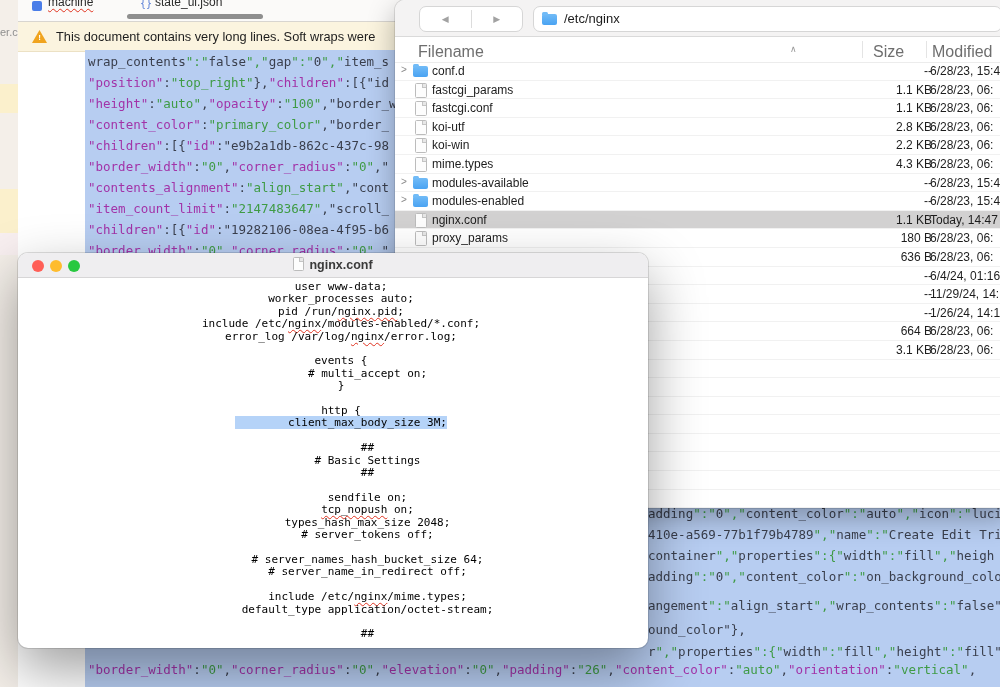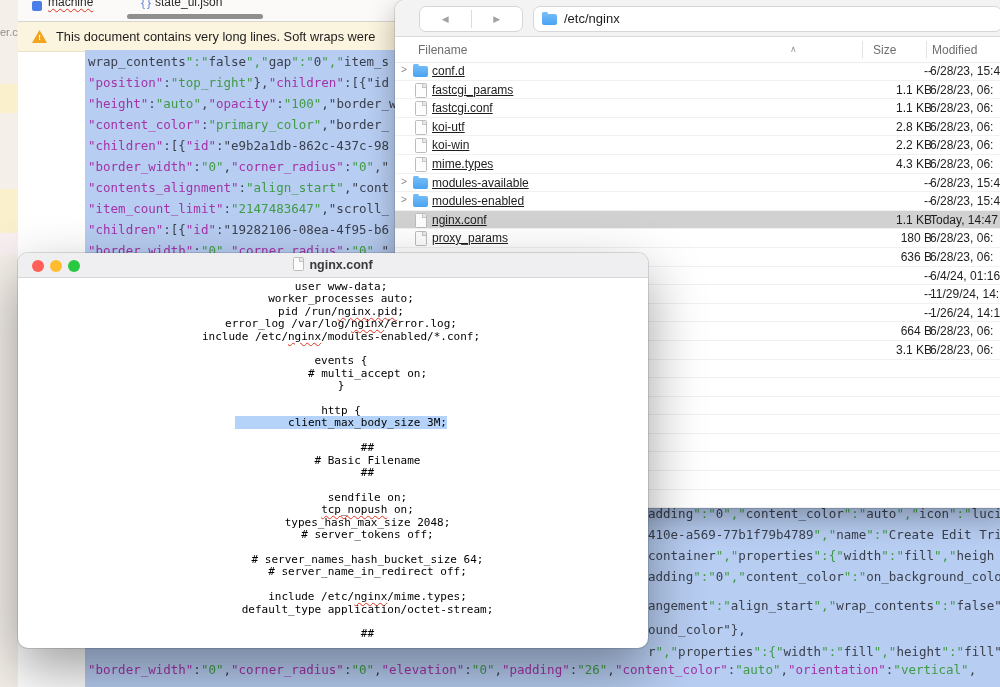--- a/index.html
+++ b/index.html
@@ -57,31 +57,31 @@
   .seg-btn{flex:1;display:flex;align-items:center;justify-content:center;font-size:9px;color:#a2a2a2;}
   .seg-divider{width:1px;background:#dcdcdc;margin:3px 0;}
   .path-field{position:absolute;left:138px;top:6px;right:8px;height:24px;background:#fff;
     border:1px solid #d6d6d6;border-radius:7px;}
   .path-text{position:absolute;left:30px;top:4px;font-size:13px;color:#1c1c1c;}
   .mini-folder{position:absolute;left:8px;top:7px;width:15px;height:11px;border-radius:1.5px 2px 2px 2px;
     background:linear-gradient(#71bbf7,#4aa3f2);}
   .mini-folder::before{content:"";position:absolute;top:-2px;left:0;width:6px;height:3px;background:#71bbf7;border-radius:1.5px 1.5px 0 0;}
 
   .finder-header{position:absolute;left:0;top:37px;right:0;height:25px;background:#fff;border-bottom:1px solid #ececec;}
-  .col-label{position:absolute;top:6px;font-size:12px;color:#6e6e6e;}
+  .col-label{position:absolute;top:6px;font-size:16px;color:#6e6e6e;}
   .col-filename{left:23px;} .col-size{left:478px;text-align:center;} .col-modified{left:537px;}
   .sort-chevron{position:absolute;left:395px;top:7px;font-size:9px;color:#9a9a9a;}
   .header-sep{position:absolute;top:4px;width:1px;height:17px;background:#e4e4e4;}
   .sep1{left:467px;} .sep2{left:531px;}
 
   .finder-rows{position:absolute;left:0;top:62px;right:0;bottom:0;overflow:hidden;}
   .frow{position:relative;height:18.6px;border-bottom:1px solid #f1f1f1;box-sizing:border-box;font-size:12px;color:#1d1d1d;}
   .frow.selected{background:#d2d1d1;}
   .frow .chev{position:absolute;left:6px;top:2px;font-size:10px;color:#8a8a8a;}
-  .frow .name{position:absolute;left:37px;top:2px;white-space:nowrap;text-decoration:underline;}
+  .frow .name{position:absolute;left:37px;top:2px;white-space:nowrap;}
   .frow .size{position:absolute;right:78px;top:2px;white-space:nowrap;}
   .frow .date{position:absolute;left:535px;top:2px;white-space:nowrap;}
   .icon-folder{position:absolute;left:18px;top:4px;width:15px;height:11px;border-radius:1.5px 2px 2px 2px;
     background:linear-gradient(#71bbf7,#4aa3f2);}
   .icon-folder::before{content:"";position:absolute;top:-2px;left:0;width:6px;height:3px;background:#71bbf7;border-radius:1.5px 1.5px 0 0;}
   .icon-file{position:absolute;left:20px;top:2px;width:10px;height:13px;background:#fdfdfd;
     border:1px solid #bcbcbc;border-radius:1.5px;}
   .icon-file::before{content:"";position:absolute;top:0;right:0;width:3px;height:3px;background:#e7e7e7;
     border-left:1px solid #c4c4c4;border-bottom:1px solid #c4c4c4;}
 
@@ -282,32 +282,32 @@
   <div class="viewer-titlebar">
     <div class="traffic t-red"></div>
     <div class="traffic t-yellow"></div>
     <div class="traffic t-green"></div>
     <div class="viewer-title"><span class="title-doc-icon"></span><span>nginx.conf</span></div>
   </div>
   <div class="viewer-content" id="viewer-content">
       <div class="conf-line">user www-data;</div>
       <div class="conf-line">worker_processes auto;</div>
       <div class="conf-line">pid /run/<span class="sq">nginx.pid</span>;</div>
+      <div class="conf-line">include /etc/<span class="sq">nginx</span>/modules-enabled/*.conf;</div>
       <div class="conf-line">error_log /var/log/<span class="sq">nginx</span>/error.log;</div>
-      <div class="conf-line">include /etc/<span class="sq">nginx</span>/modules-enabled/*.conf;</div>
       <div class="conf-line"> </div>
       <div class="conf-line">events {</div>
       <div class="conf-line">        # multi_accept on;</div>
       <div class="conf-line">}</div>
       <div class="conf-line"> </div>
       <div class="conf-line">http {</div>
       <div class="conf-line"><span class="hl">        client_max_body_size 3M;</span></div>
       <div class="conf-line"> </div>
       <div class="conf-line">        ##</div>
-      <div class="conf-line">        # Basic Filename</div>
+      <div class="conf-line">        # Basic Settings</div>
       <div class="conf-line">        ##</div>
       <div class="conf-line"> </div>
       <div class="conf-line">        sendfile on;</div>
       <div class="conf-line">        <span class="sq">tcp_nopush</span> on;</div>
       <div class="conf-line">        types_hash_max_size 2048;</div>
       <div class="conf-line">        # server_tokens off;</div>
       <div class="conf-line"> </div>
       <div class="conf-line">        # server_names_hash_bucket_size 64;</div>
       <div class="conf-line">        # server_name_in_redirect off;</div>
       <div class="conf-line"> </div>

